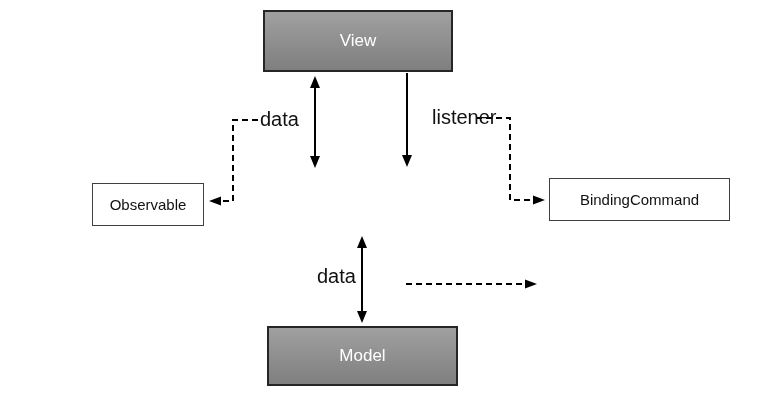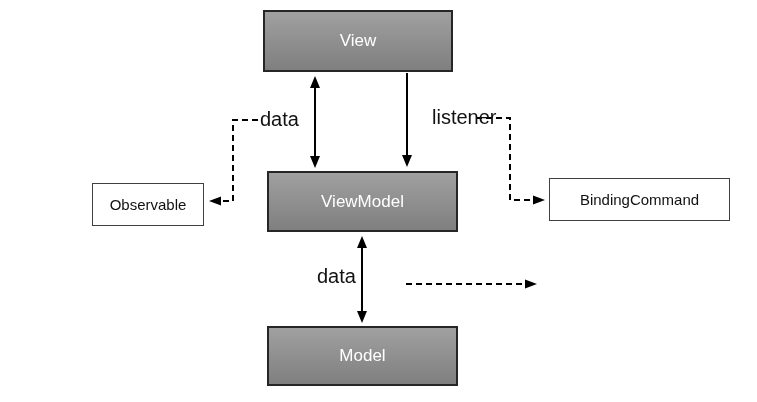--- a/index.html
+++ b/index.html
@@ -120,23 +120,20 @@
     <g>
       <line class="dashed-line" x1="406" y1="284" x2="523" y2="284"></line>
       <polygon class="head" points="537,284 525,279.5 525,288.5"></polygon>
     </g>
   </svg>
 
   <div class="node gradient node-view">
     <span>View</span>
   </div>
 
-  <div class="node gradient node-viewmodel">
-    <span>ViewModel</span>
-  </div>
 
   <div class="node gradient node-model">
     <span>Model</span>
   </div>
 
   <div class="node plain node-observable">
     <span>Observable</span>
   </div>
 
   <div class="node plain node-binding">

